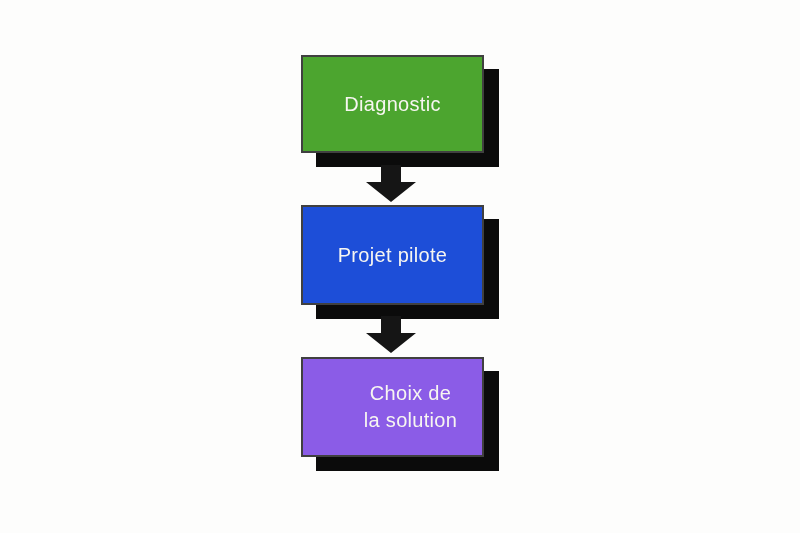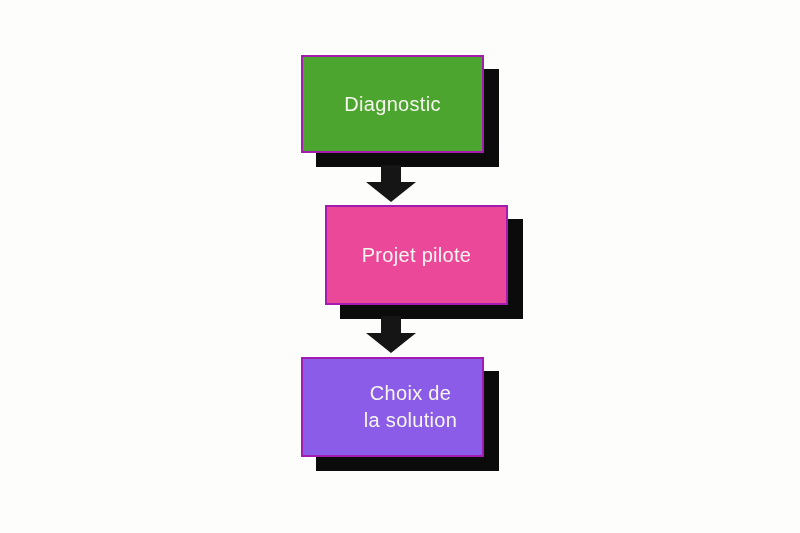--- a/index.html
+++ b/index.html
@@ -13,21 +13,21 @@
     width: 800px;
     height: 533px;
     background: #fdfdfc;
     overflow: hidden;
   }
   .flow-box {
     position: absolute;
     left: 301px;
     width: 183px;
     box-sizing: border-box;
-    border: 2px solid #a21caf;
+    border: 2px solid #404040;
     box-shadow: 15px 14px 0 #0b0b0b;
     display: flex;
     align-items: center;
     justify-content: center;
     text-align: center;
   }
   .flow-label {
     color: #f7f6f1;
     font-size: 20px;
     font-weight: 500;
@@ -55,21 +55,21 @@
 <div class="canvas">
 
   <div class="flow-box box-0" style="background-color: rgb(76, 165, 47);">
     <span class="flow-label">Diagnostic</span>
   </div>
 
   <svg class="arrow arrow-0" viewBox="0 0 50 37" preserveAspectRatio="none" aria-hidden="true">
     <polygon points="15,0 35,0 35,17 50,17 25,37 0,17 15,17"></polygon>
   </svg>
 
-  <div class="flow-box box-1" style="background-color: #ec4899; margin-left: 24px;">
+  <div class="flow-box box-1" style="background-color: #1d4ed8;">
     <span class="flow-label">Projet pilote</span>
   </div>
 
   <svg class="arrow arrow-1" viewBox="0 0 50 37" preserveAspectRatio="none" aria-hidden="true">
     <polygon points="15,0 35,0 35,17 50,17 25,37 0,17 15,17"></polygon>
   </svg>
 
   <div class="flow-box box-2" style="background-color: rgb(139, 92, 231); padding-left: 36px;">
     <span class="flow-label">Choix de la solution</span>
   </div>

